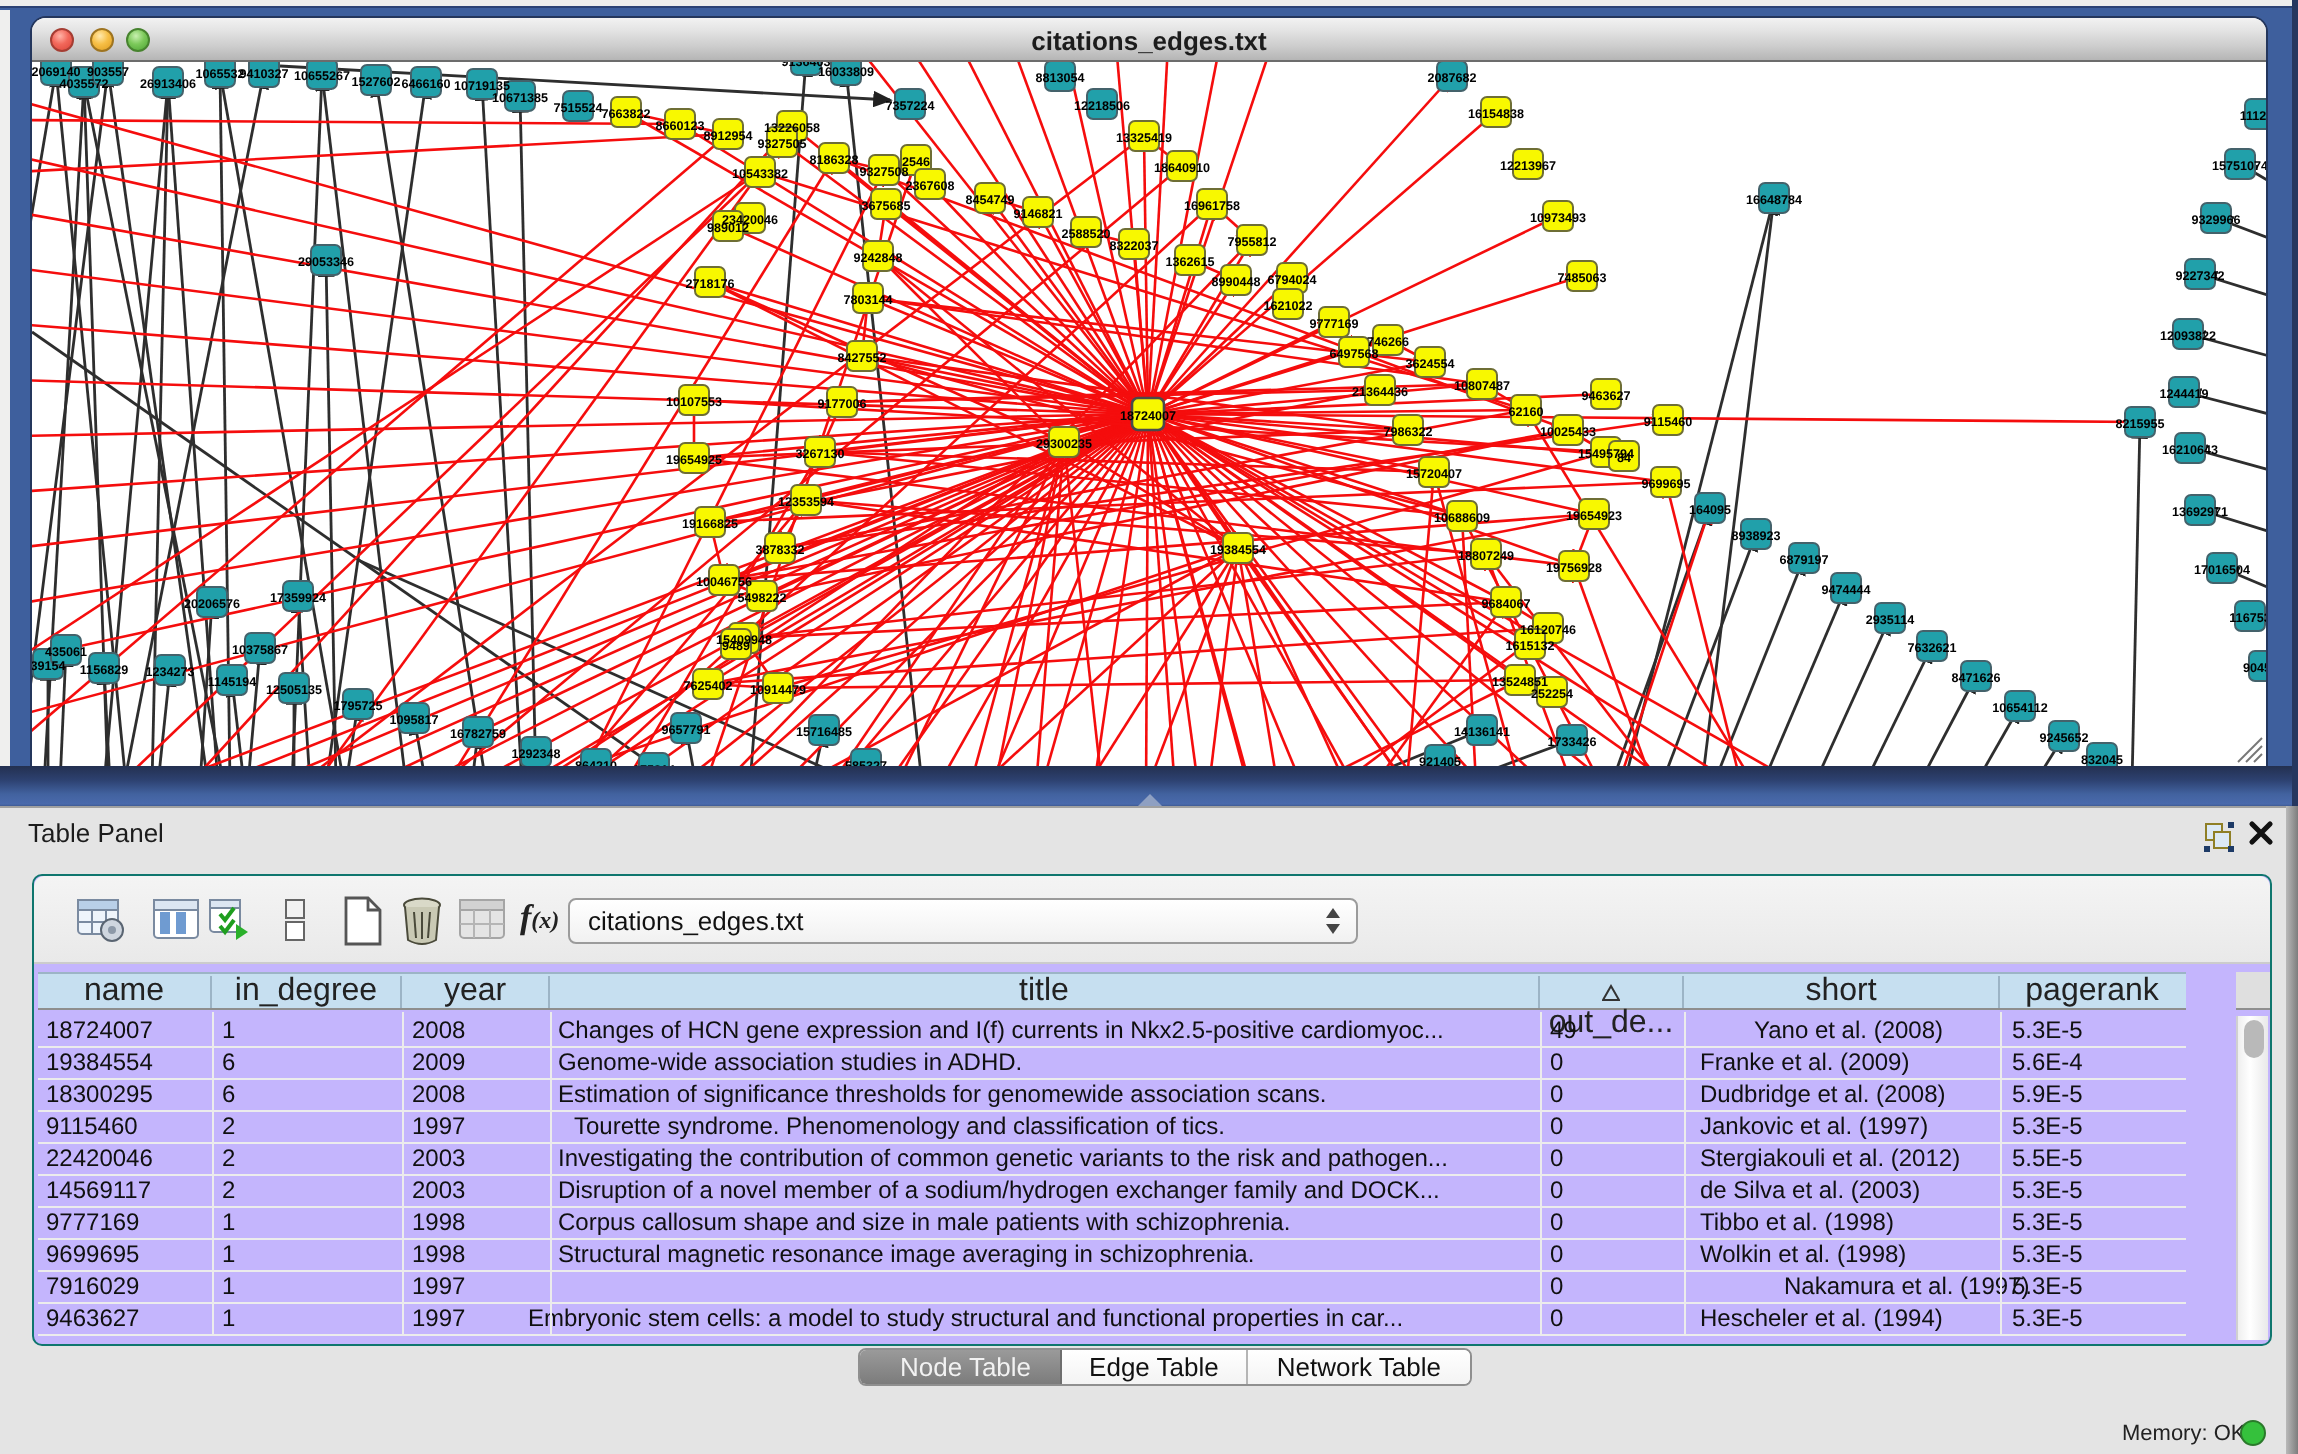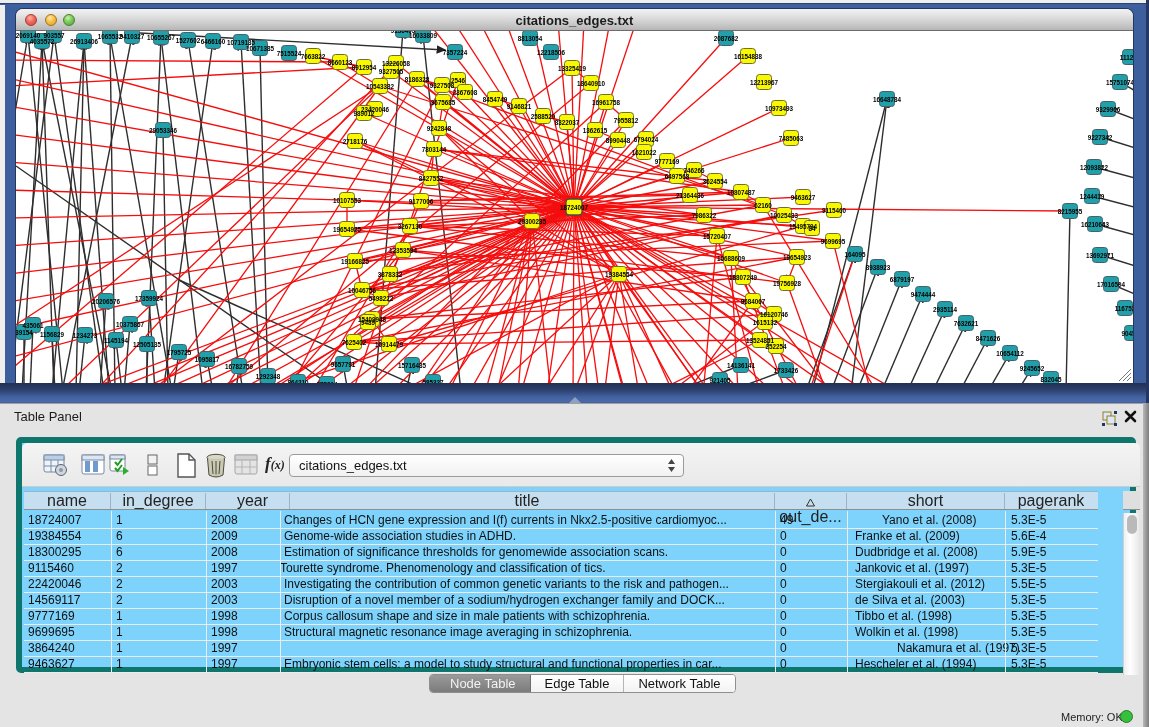--- a/index.html
+++ b/index.html
@@ -29,22 +29,22 @@
 
   
   #panel { position:absolute; left:0; top:403px; width:1149px; height:324px; background:#e4e4e4; }
   #pdiv { position:absolute; left:0; top:0; width:1149px; height:1px; background:#a0a0a0; }
   #panel-right-strip { position:absolute; left:1143px; top:0; width:6px; height:324px;
      background:linear-gradient(90deg,#b9b9b9,#7d7d7d); }
   #ptitle { position:absolute; left:14px; top:6px; font-size:13px; color:#1c1c1c; }
   #pfloat { position:absolute; left:1102px; top:8px; width:15px; height:15px; }
   #pclose { position:absolute; left:1124px; top:7px; }
 
-  #tbox { position:absolute; left:16px; top:34px; width:1120px; height:236px; background:#7dd3fc;
-     border:6px solid #0f766e; border-radius:5px; }
+  #tbox { position:absolute; left:16px; top:34px; width:1120px; height:236px; background:#c4b5fd;
+     border:1px solid #0f766e; border-radius:5px; }
   #toolbar { position:absolute; left:0; top:0; width:1118px; height:44px; border-radius:5px 5px 0 0;
      background:linear-gradient(180deg,#f4f4f4,#e9e9e9); border-bottom:1px solid #cccccc; }
   .ticon { position:absolute; top:10px; }
   #combo { position:absolute; left:267px; top:11px; width:395px; height:23px; background:linear-gradient(180deg,#ffffff,#f1f1f1);
      border:1px solid #9b9b9b; border-radius:4px; font-size:13px; color:#111; line-height:21px; padding-left:9px; }
   #combo .arr { position:absolute; right:7px; top:3px; }
 
   #thead { position:absolute; left:2px; top:48px; width:1074px; height:19px; background:#c6dff0;
      border-top:1px solid #9cb4c6; border-bottom:1px solid #8e8e8e; font-size:16px; color:#222; }
   .hc { position:absolute; top:1px; height:16px; line-height:16px; text-align:center; border-right:1px solid #9cb4c6; }
@@ -718,21 +718,21 @@
           </svg>
         <div class="ticon" style="left:243px;top:11px;font-family:'Liberation Serif',serif;font-style:italic;font-weight:bold;font-size:17px;color:#222">f<span style="font-size:12px">(x)</span></div>
         <div id="combo">citations_edges.txt<svg class="arr" width="9" height="15" viewBox="0 0 9 15">
               <path d="M4.5 1 L8 6 L1 6 z" fill="#444"></path>
               <path d="M4.5 14 L8 9 L1 9 z" fill="#444"></path>
             </svg></div>
       </div>
       <div id="thead">
         <div class="hc" style="left:0;width:87px">name</div>
         <div class="hc" style="left:87px;width:95px">in_degree</div>
-        <div class="hc" style="left:192px;width:74px">year</div>
+        <div class="hc" style="left:182px;width:74px">year</div>
         <div class="hc" style="left:256px;width:495px">title</div>
         <div class="hc" style="left:751px;width:72px"><svg width="9" height="9" viewBox="0 0 9 9" style="vertical-align:-1px">
               <path d="M4.5 1 L8.5 8 L0.5 8 z" fill="none" stroke="#333"></path>
             </svg> out_de...</div>
         <div class="hc" style="left:823px;width:158px">short</div>
         <div class="hc" style="left:981px;width:92px;border-right:none">pagerank</div>
       </div>
       <div id="hcorner"></div>
       <div id="trows">
           <div class="tr" style="top:1px">
@@ -759,21 +759,21 @@
             <div class="td" style="left:187px;width:66px">2008</div>
             <div class="td" style="left:260px;width:492px">Estimation of significance thresholds for genomewide association scans.</div>
             <div class="td" style="left:756px;width:64px">0</div>
             <div class="td" style="left:831px;width:148px">Dudbridge et al. (2008)</div>
             <div class="td" style="left:987px;width:84px">5.9E-5</div>
           </div>
           <div class="tr" style="top:49px">
             <div class="td" style="left:4px;width:82px">9115460</div>
             <div class="td" style="left:92px;width:88px">2</div>
             <div class="td" style="left:187px;width:66px">1997</div>
-            <div class="td" style="left:256px;width:492px">Tourette syndrome. Phenomenology and classification of tics.</div>
+            <div class="td" style="left:268px;width:492px">Tourette syndrome. Phenomenology and classification of tics.</div>
             <div class="td" style="left:756px;width:64px">0</div>
             <div class="td" style="left:831px;width:148px">Jankovic et al. (1997)</div>
             <div class="td" style="left:987px;width:84px">5.3E-5</div>
           </div>
           <div class="tr" style="top:65px">
             <div class="td" style="left:4px;width:82px">22420046</div>
             <div class="td" style="left:92px;width:88px">2</div>
             <div class="td" style="left:187px;width:66px">2003</div>
             <div class="td" style="left:260px;width:492px">Investigating the contribution of common genetic variants to the risk and pathogen...</div>
             <div class="td" style="left:756px;width:64px">0</div>
@@ -801,32 +801,32 @@
           <div class="tr" style="top:113px">
             <div class="td" style="left:4px;width:82px">9699695</div>
             <div class="td" style="left:92px;width:88px">1</div>
             <div class="td" style="left:187px;width:66px">1998</div>
             <div class="td" style="left:260px;width:492px">Structural magnetic resonance image averaging in schizophrenia.</div>
             <div class="td" style="left:756px;width:64px">0</div>
             <div class="td" style="left:831px;width:148px">Wolkin et al. (1998)</div>
             <div class="td" style="left:987px;width:84px">5.3E-5</div>
           </div>
           <div class="tr" style="top:129px">
-            <div class="td" style="left:4px;width:82px">3864240</div>
+            <div class="td" style="left:4px;width:82px">7916029</div>
             <div class="td" style="left:92px;width:88px">1</div>
             <div class="td" style="left:187px;width:66px">1997</div>
             <div class="td" style="left:756px;width:64px">0</div>
             <div class="td" style="left:873px;width:148px">Nakamura et al. (1997)</div>
             <div class="td" style="left:987px;width:84px">5.3E-5</div>
           </div>
           <div class="tr" style="top:145px">
             <div class="td" style="left:4px;width:82px">9463627</div>
             <div class="td" style="left:92px;width:88px">1</div>
             <div class="td" style="left:187px;width:66px">1997</div>
-            <div class="td" style="left:260px;width:492px">Embryonic stem cells: a model to study structural and functional properties in car...</div>
+            <div class="td" style="left:245px;width:492px">Embryonic stem cells: a model to study structural and functional properties in car...</div>
             <div class="td" style="left:756px;width:64px">0</div>
             <div class="td" style="left:831px;width:148px">Hescheler et al. (1994)</div>
             <div class="td" style="left:987px;width:84px">5.3E-5</div>
           </div>
           <div style="position:absolute;left:87px;top:0;width:1px;height:162px;background:#ececec"></div>
           <div style="position:absolute;left:182px;top:0;width:1px;height:162px;background:#ececec"></div>
           <div style="position:absolute;left:256px;top:0;width:1px;height:162px;background:#ececec"></div>
           <div style="position:absolute;left:751px;top:0;width:1px;height:162px;background:#ececec"></div>
           <div style="position:absolute;left:823px;top:0;width:1px;height:162px;background:#ececec"></div>
           <div style="position:absolute;left:981px;top:0;width:1px;height:162px;background:#ececec"></div>

